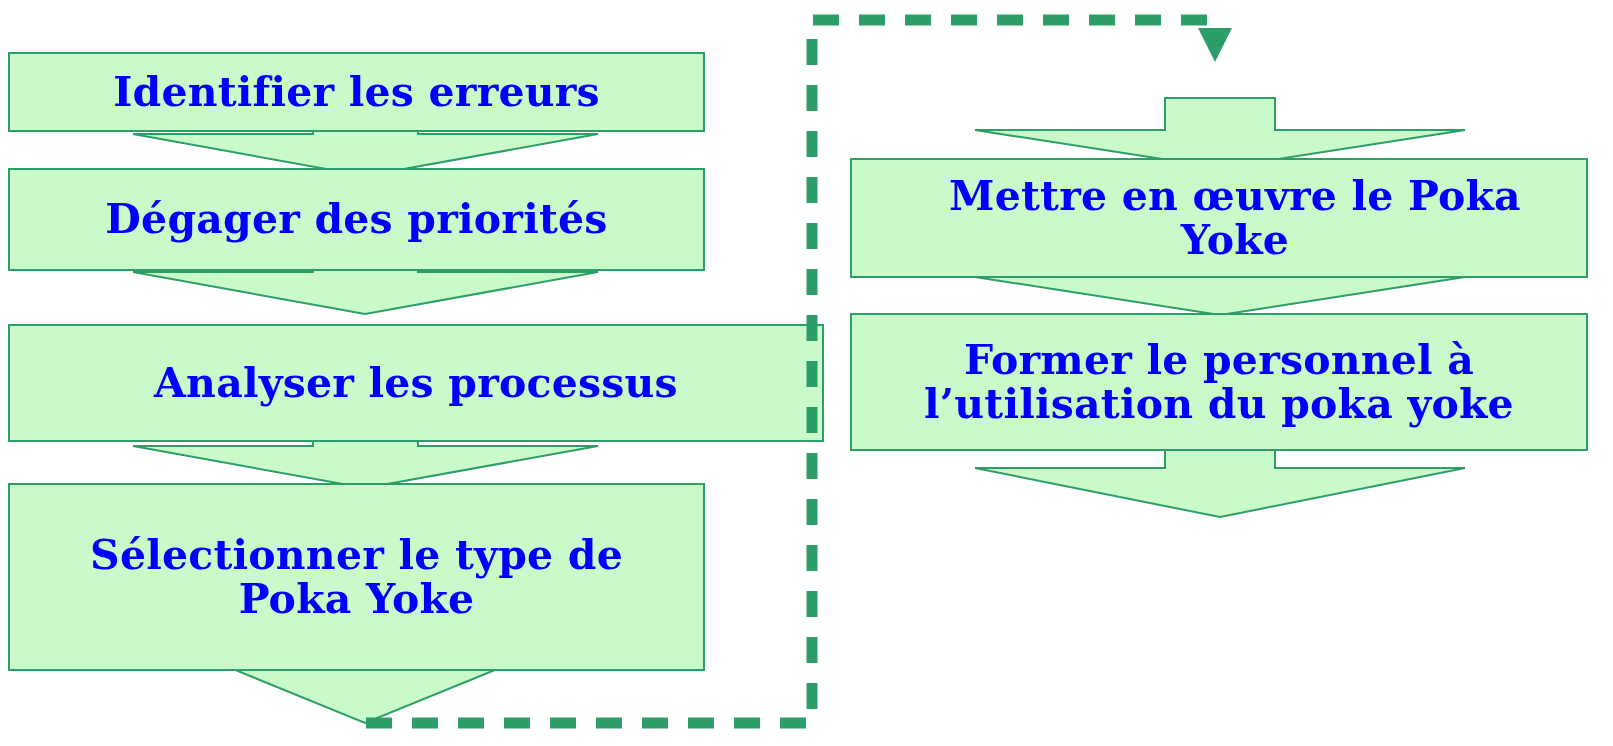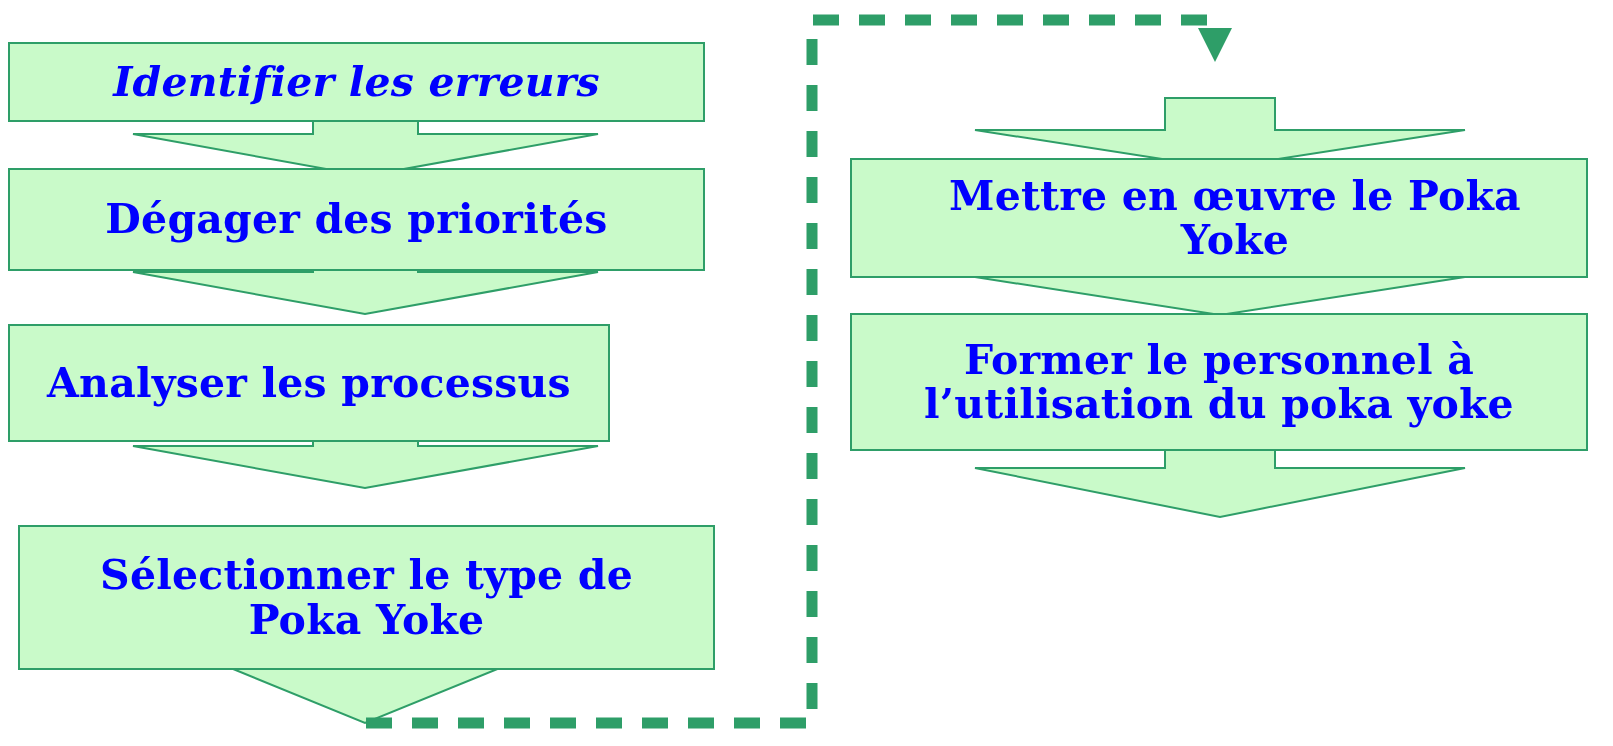--- a/index.html
+++ b/index.html
@@ -81,33 +81,33 @@
       <polygon points="180,0 285,0 285,38 465,38 232,80 0,38 180,38" fill="#c9fac9" stroke="#2e9e68" stroke-width="2"></polygon>
     </svg>
   </div>
 
   <div class="arrow-connector" style="left:133px; top:590px; width:465px; height:133px;">
     <svg width="465" height="133" viewBox="0 0 465 133">
       <polygon points="180,0 285,0 285,38 465,38 232,133 0,38 180,38" fill="#c9fac9" stroke="#2e9e68" stroke-width="2"></polygon>
     </svg>
   </div>
 
-  <div class="flow-box" style="left:8px; top:42px; width:697px; height:80px;font-style:italic;">
+  <div class="flow-box" style="left:8px; top:52px; width:697px; height:80px;">
     <span class="box-label">Identifier les erreurs</span>
   </div>
 
   <div class="flow-box" style="left:8px; top:168px; width:697px; height:103px;">
     <span class="box-label">Dégager des priorités</span>
   </div>
 
-  <div class="flow-box" style="left:8px; top:324px; width:602px; height:118px;">
+  <div class="flow-box" style="left:8px; top:324px; width:816px; height:118px;">
     <span class="box-label">Analyser les processus</span>
   </div>
 
-  <div class="flow-box" style="left:18px; top:483px; width:697px; height:145px;margin-top:42px;">
+  <div class="flow-box" style="left:8px; top:483px; width:697px; height:188px;">
     <span class="box-label">Sélectionner le type de
 Poka Yoke</span>
   </div>
 
   <div class="arrow-connector" style="left:975px; top:98px; width:490px; height:70px;">
     <svg width="490" height="70" viewBox="0 0 490 70">
       <polygon points="190,0 300,0 300,32 490,32 245,70 0,32 190,32" fill="#c9fac9" stroke="#2e9e68" stroke-width="2"></polygon>
     </svg>
   </div>
 

